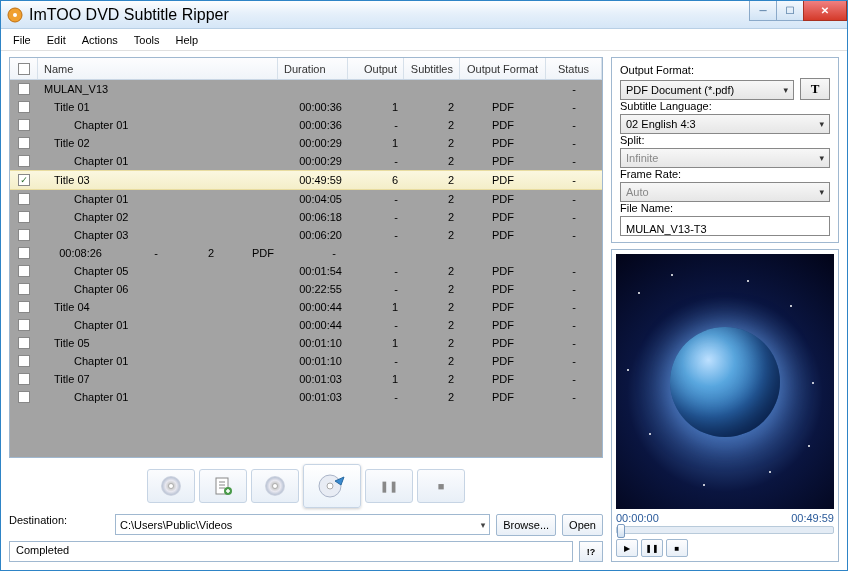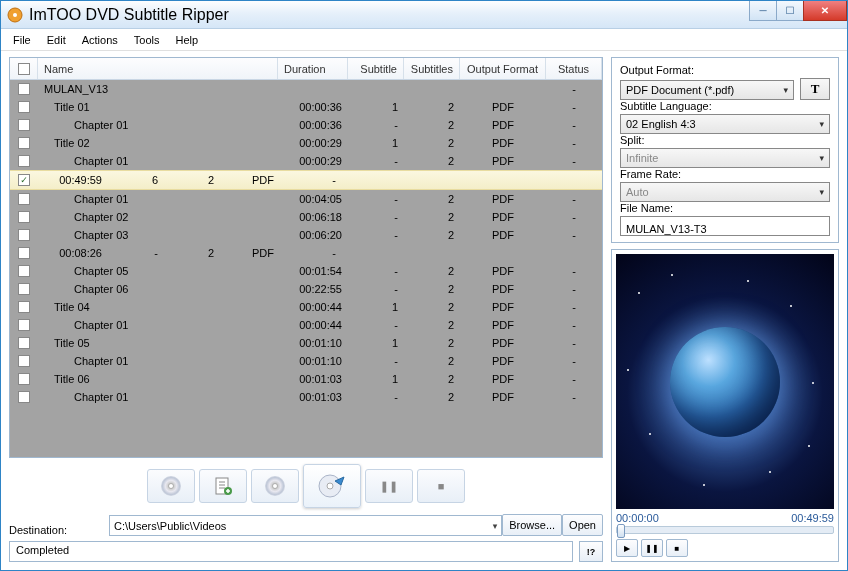--- a/index.html
+++ b/index.html
@@ -36,21 +36,21 @@
 .td-chap{width:56px;text-align:right}
 .td-sub{width:56px;text-align:right}
 .td-fmt{width:86px;text-align:center}
 .td-stat{width:56px;text-align:center}
 .indent1{padding-left:16px}
 .indent2{padding-left:36px}
 .chk{width:12px;height:12px;border:1px solid #888;background:#fff;display:inline-flex;align-items:center;justify-content:center;font-size:9px;color:#2a6a2a}
 .toolbar{height:44px;display:flex;align-items:center;justify-content:center;gap:4px;margin-top:6px}
 .tbtn{width:48px;height:34px;border:1px solid #c6d4e4;background:linear-gradient(#fbfcfe,#e8eff7);border-radius:3px;display:flex;align-items:center;justify-content:center;font-size:16px}
 .tbtn.big{width:58px;height:44px;background:linear-gradient(#fff,#eaf2fa);box-shadow:0 1px 3px rgba(0,0,0,.2)}
-.dest-row{display:flex;align-items:flex-end;margin-top:6px}
+.dest-row{display:flex;align-items:flex-start;gap:6px;margin-top:6px}
 .dest-label{width:100px}
 .combo{flex:1;height:21px;border:1px solid #a0b8d0;background:#fff;display:flex;align-items:center;padding:0 4px;position:relative}
 .combo::after{content:"▾";position:absolute;right:4px;font-size:9px;color:#444}
 .btn{height:22px;border:1px solid #a0b8d0;background:linear-gradient(#fdfdfe,#e8eff7);padding:0 6px;border-radius:2px;cursor:default}
 .status-row{display:flex;gap:6px;margin-top:5px}
 .status-box{flex:1;height:21px;border:1px solid #a0b8d0;background:#fff;padding:2px 6px}
 .small-btn{width:24px;height:21px;border:1px solid #a0b8d0;background:linear-gradient(#fdfdfe,#e8eff7);display:flex;align-items:center;justify-content:center;font-size:9px;font-weight:bold}
 .panel{border:1px solid #a0b8d0;padding:6px 8px;background:#fff}
 .field-label{margin-bottom:2px;color:#000}
 .field-row{}
@@ -102,21 +102,21 @@
 
   <div class="content">
     <div class="left-col">
       <div class="table-wrap">
         <div class="thead">
           <div class="th th-check">
               <span class="chk"></span>
             </div>
           <div class="th th-name">Name</div>
           <div class="th th-dur">Duration</div>
-          <div class="th th-chap">Subtitle</div>
+          <div class="th th-chap">Output</div>
           <div class="th th-sub">Subtitles</div>
           <div class="th th-fmt">Output Format</div>
           <div class="th th-stat">Status</div>
         </div>
         <div class="tbody" id="tbody">
             <div class="tr">
               <div class="td td-check">
                 <span class="chk"></span>
               </div>
               <div class="td td-name ">MULAN_V13</div>
@@ -167,20 +167,21 @@
               <div class="td td-dur">00:00:29</div>
               <div class="td td-chap">-</div>
               <div class="td td-sub">2</div>
               <div class="td td-fmt">PDF</div>
               <div class="td td-stat">-</div>
             </div>
             <div class="tr sel">
               <div class="td td-check">
                 <span class="chk">✓</span>
               </div>
+              <div class="td td-name indent1">Title 03</div>
               <div class="td td-dur">00:49:59</div>
               <div class="td td-chap">6</div>
               <div class="td td-sub">2</div>
               <div class="td td-fmt">PDF</div>
               <div class="td td-stat">-</div>
             </div>
             <div class="tr">
               <div class="td td-check">
                 <span class="chk"></span>
               </div>
@@ -286,21 +287,21 @@
               <div class="td td-dur">00:01:10</div>
               <div class="td td-chap">-</div>
               <div class="td td-sub">2</div>
               <div class="td td-fmt">PDF</div>
               <div class="td td-stat">-</div>
             </div>
             <div class="tr">
               <div class="td td-check">
                 <span class="chk"></span>
               </div>
-              <div class="td td-name indent1">Title 06</div>
+              <div class="td td-name indent1">Title 07</div>
               <div class="td td-dur">00:01:03</div>
               <div class="td td-chap">1</div>
               <div class="td td-sub">2</div>
               <div class="td td-fmt">PDF</div>
               <div class="td td-stat">-</div>
             </div>
             <div class="tr">
               <div class="td td-check">
                 <span class="chk"></span>
               </div>

